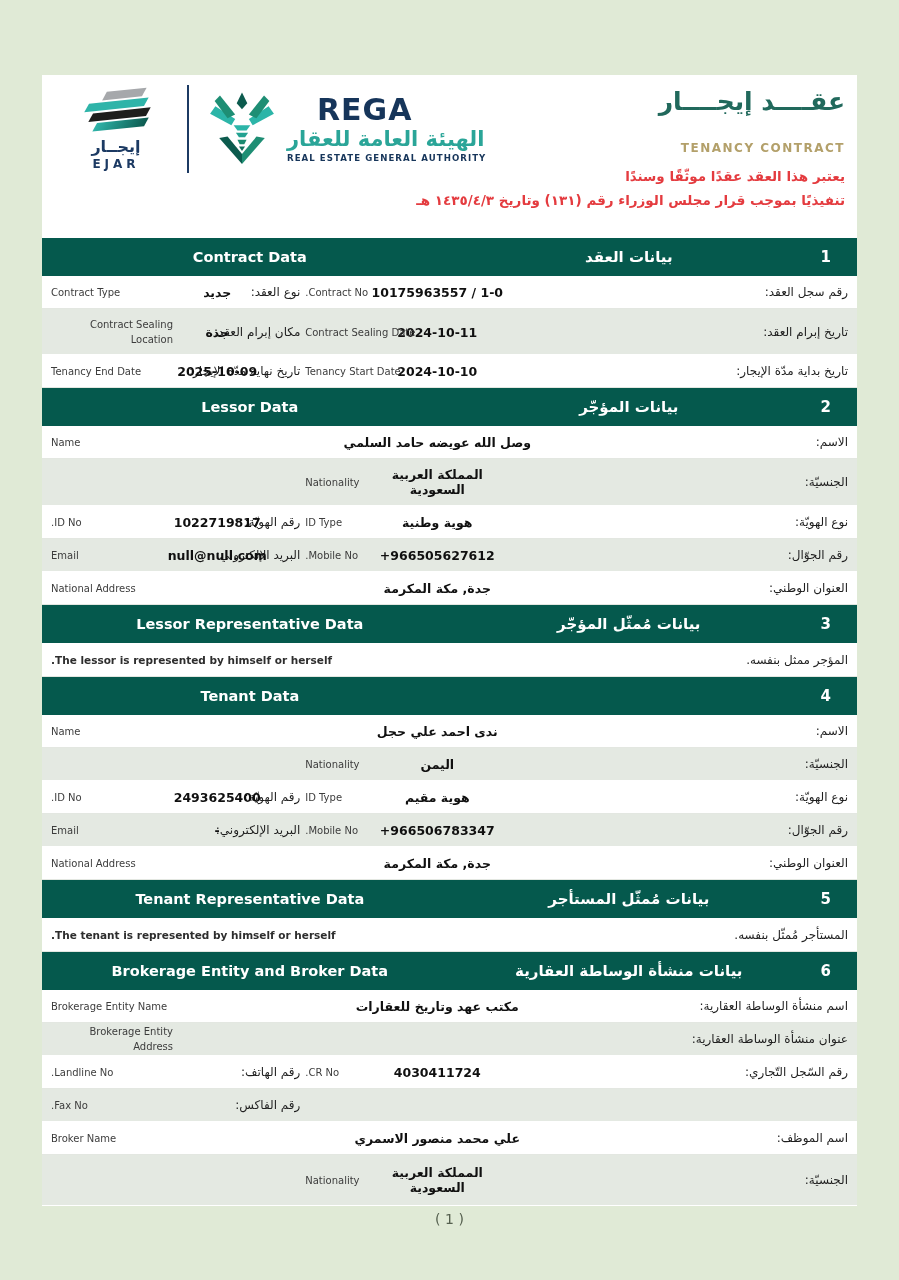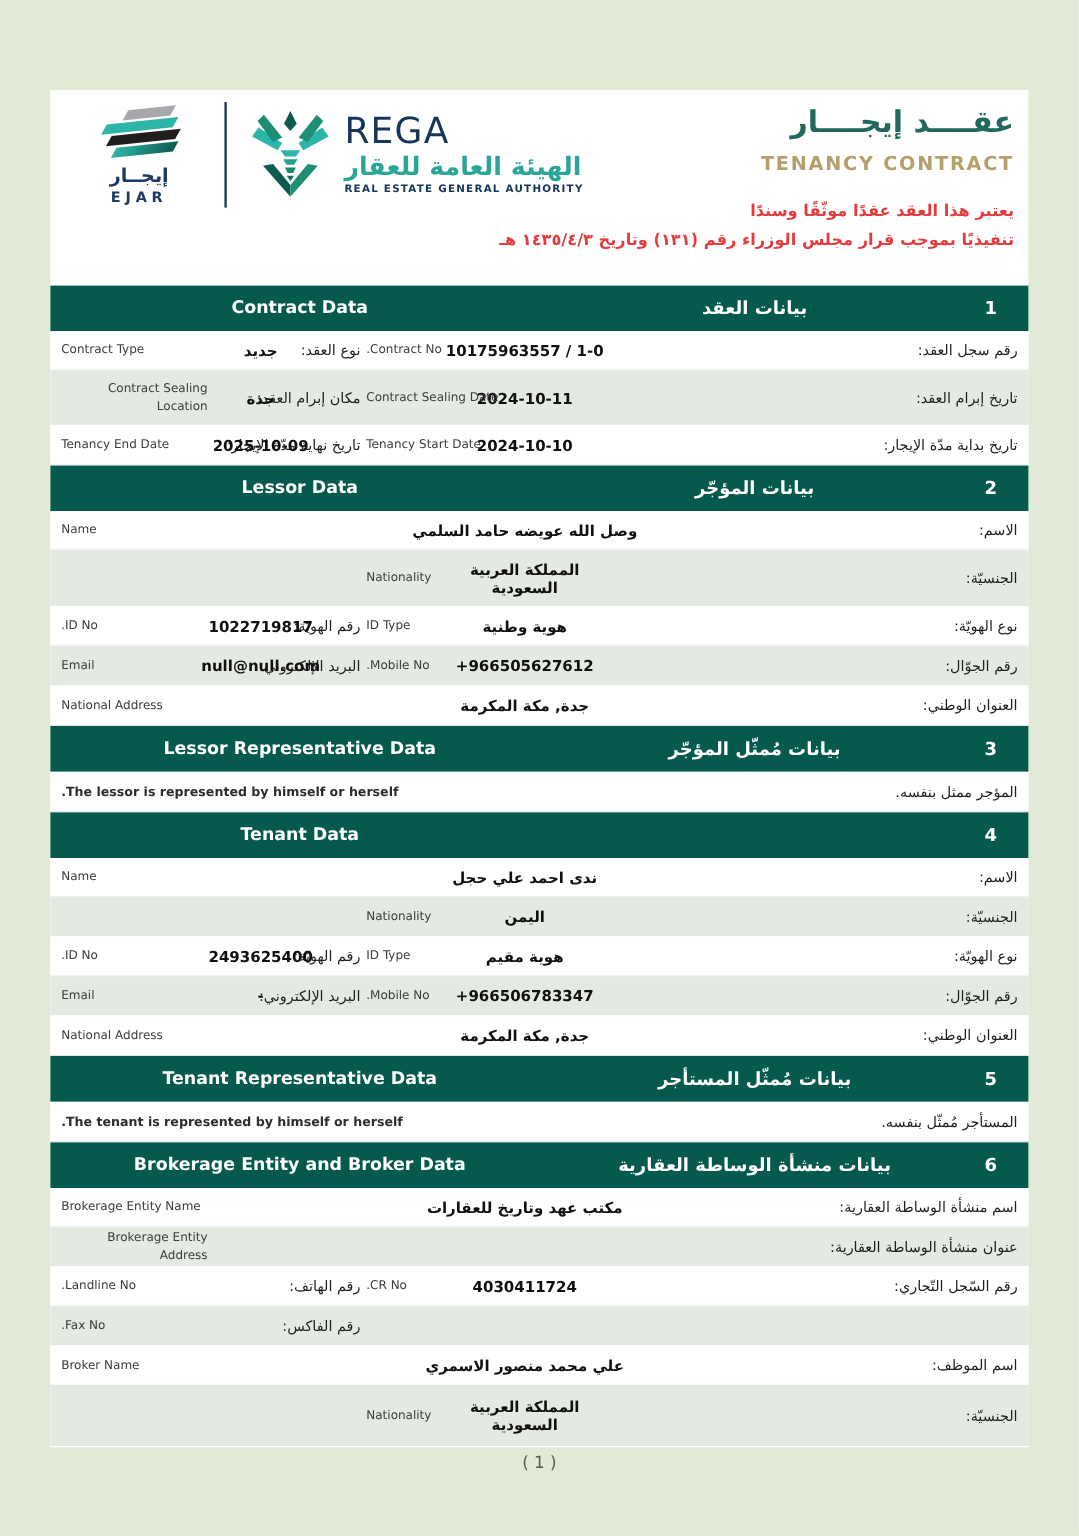--- a/index.html
+++ b/index.html
@@ -23,26 +23,26 @@
   .s1{width:40px;margin-left:26px;background:#a6a8ab;}
   .s2{width:60px;margin-left:7px;background:#2fb4a9;}
   .s3{width:58px;margin-left:10px;background:#1e1e1c;}
   .s4{width:52px;margin-left:13px;background:linear-gradient(90deg,#2fb4a9,#0d5b50);}
   .ejar-ar{color:#1c3a63;font-weight:bold;font-size:16px;line-height:1.25;}
   .ejar-en{color:#1c3a63;font-weight:bold;font-size:12px;letter-spacing:4px;}
   .logo-divider{width:2px;height:88px;background:#1c3a63;}
   .rega{display:flex;align-items:center;gap:7px;direction:ltr;}
   .palm{width:76px;height:82px;}
   .rega-text{text-align:left;}
-  .rega-name{color:#16355a;font-weight:normal;font-size:30px;line-height:1;letter-spacing:1px;}
+  .rega-name{color:#16355a;font-weight:bold;font-size:30px;line-height:1;letter-spacing:1px;margin-left:30px;}
   .rega-ar{color:#2aa598;font-size:21px;font-weight:bold;line-height:1.35;}
   .rega-en{color:#16355a;font-size:8.6px;letter-spacing:1.05px;font-weight:bold;}
   .titles{position:absolute;right:12px;top:12px;text-align:right;}
   .title-ar{color:#21695c;font-size:25px;font-weight:bold;line-height:1.2;}
-  .title-en{color:#b3a06a;font-size:16px;font-weight:bold;letter-spacing:1.5px;margin-top:10px;}
+  .title-en{color:#b3a06a;font-size:12px;font-weight:bold;letter-spacing:1.5px;margin-top:24px;}
   .notice{position:absolute;right:12px;top:90px;color:#e43b3f;font-weight:bold;
           font-size:13.5px;line-height:1.75;text-align:right;}
   
   .sec{position:relative;height:38px;background:#05594d;color:#ffffff;font-weight:bold;}
   .sec span{position:absolute;top:50%;transform:translateY(-50%);}
   .sec .num{right:3.2%;font-size:15px;}
   .sec .t-ar{right:10%;width:36%;text-align:center;font-size:15px;white-space:nowrap;}
   .sec .t-en{left:3%;width:45%;text-align:center;font-size:14.5px;white-space:nowrap;}
   
   .row{position:relative;min-height:32px;background:#ffffff;border-bottom:1px solid #e3e7e1;}

